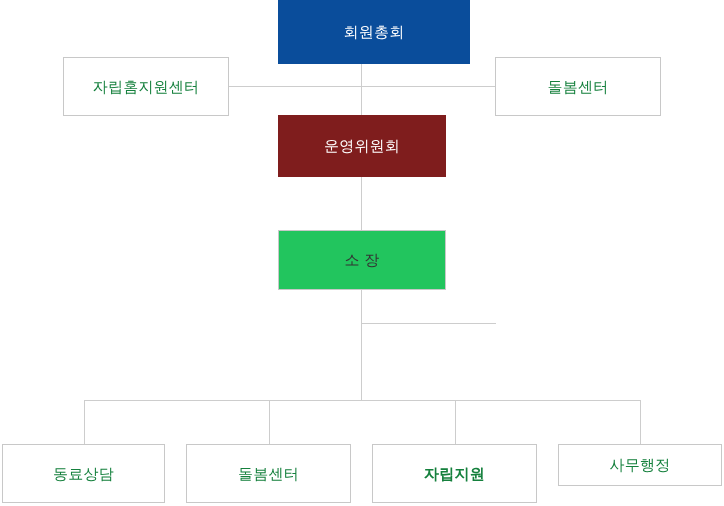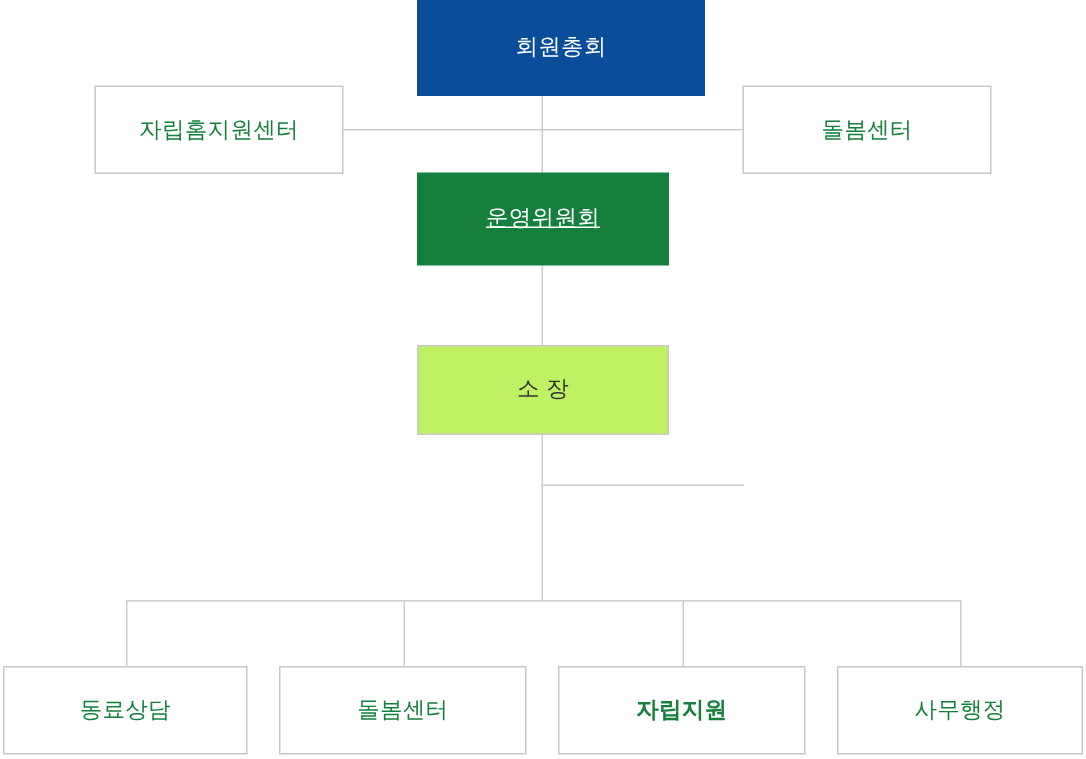--- a/index.html
+++ b/index.html
@@ -45,34 +45,33 @@
     white-space: nowrap;
   }
 
   .node.filled-dark {
     background: #0a4d9b;
     border: none;
     color: #ffffff;
     font-size: 15px;
   }
   .node.filled-blue {
-    background: #15803d;
+    background: #7f1d1d;
     border: none;
     color: #ffffff;
     font-size: 15px;
-    text-decoration: underline;
   }
   .node.outline {
     background: #ffffff;
     border: 1px solid #c8c8c8;
     color: #15803d;
     font-size: 15px;
   }
   .node.shaded {
-    background: #bef264;
+    background: #22c55e;
     border: 1px solid #c8c8c8;
     color: #333333;
     font-size: 15px;
   }
 </style>
 </head>
 <body>
 
 <div id="org-chart">
 
@@ -119,17 +118,17 @@
   </div>
 
   <div class="node outline" style="left:186px; top:444px; width:165px; height:59px;">
     <span class="node-label">돌봄센터</span>
   </div>
 
   <div class="node outline" style="left:372px; top:444px; width:165px; height:59px;font-weight:bold;">
     <span class="node-label">자립지원</span>
   </div>
 
-  <div class="node outline" style="left:558px; top:444px; width:164px; height:59px;align-items:center;">
+  <div class="node outline" style="left:558px; top:444px; width:164px; height:42px;align-items:center;">
     <span class="node-label">사무행정</span>
   </div>
 
 </div>
 
 </body></html>

